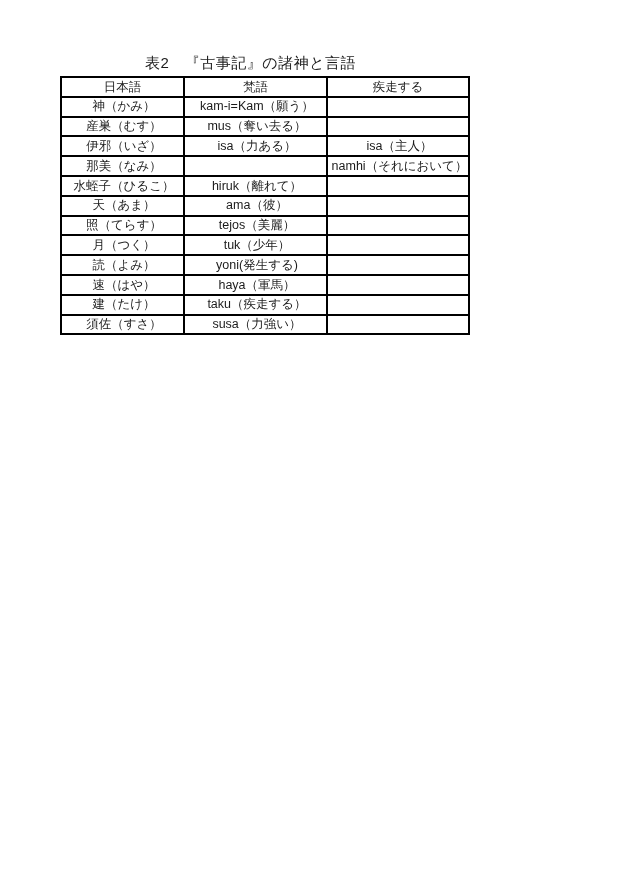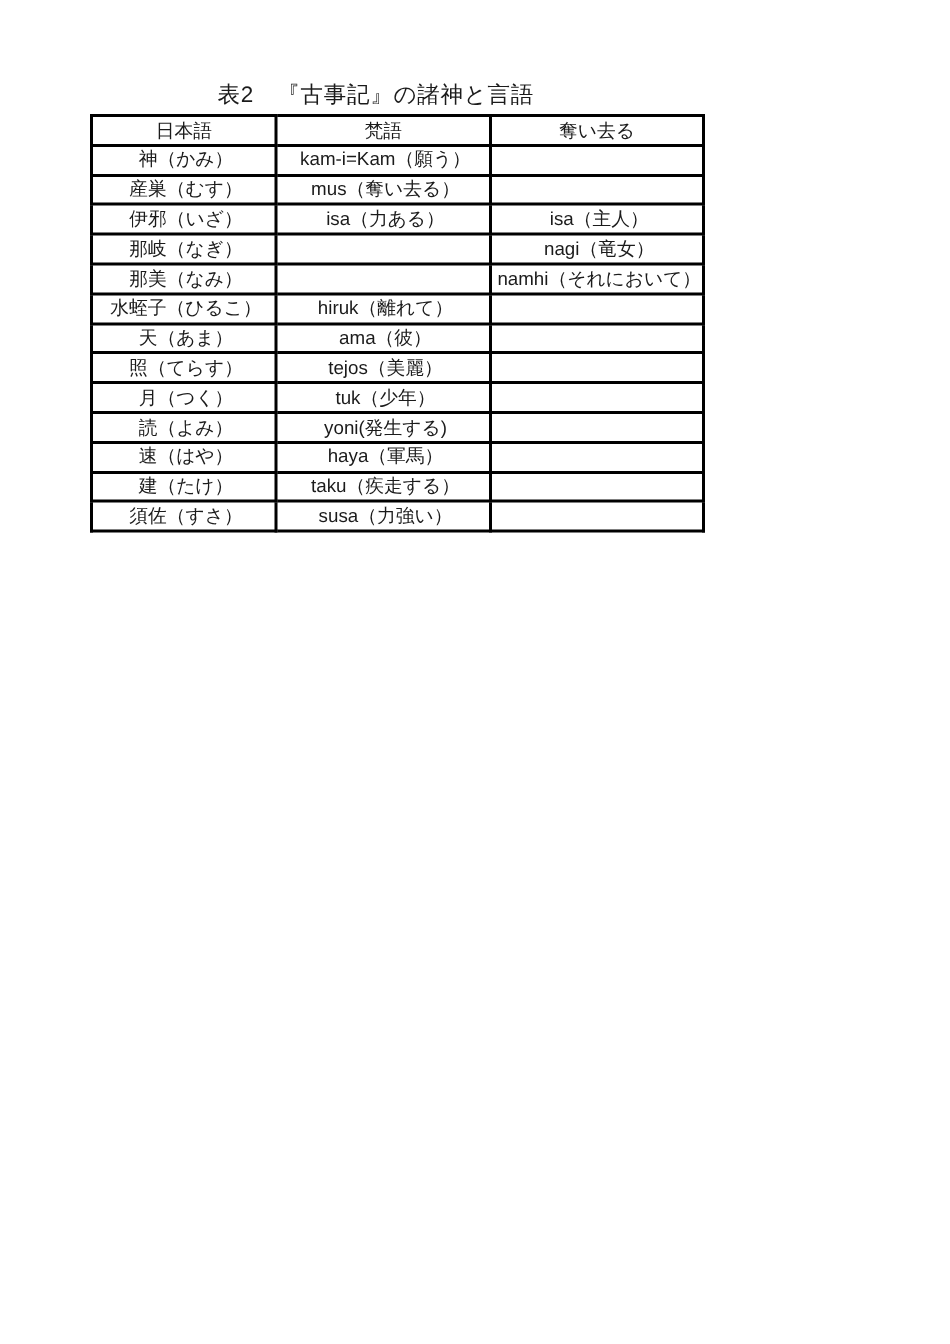--- a/index.html
+++ b/index.html
@@ -66,43 +66,38 @@
   <table class="kojiki">
     <colgroup>
       <col class="c1">
         <col class="c2">
         <col class="c3">
     </colgroup>
     <thead>
       <tr>
         <th>日本語</th>
         <th>梵語</th>
-        <th>奪い去る</th>
+        <th>疾走する</th>
       </tr>
     </thead>
     <tbody>
       <tr>
         <td>神（かみ）</td>
         <td>kam-i=Kam（願う）</td>
         <td></td>
       </tr>
       <tr>
         <td>産巣（むす）</td>
         <td>mus（奪い去る）</td>
         <td></td>
       </tr>
       <tr>
         <td>伊邪（いざ）</td>
         <td>isa（力ある）</td>
         <td>isa（主人）</td>
-      </tr>
-      <tr>
-        <td>那岐（なぎ）</td>
-        <td></td>
-        <td>nagi（竜女）</td>
       </tr>
       <tr>
         <td>那美（なみ）</td>
         <td></td>
         <td>namhi（それにおいて）</td>
       </tr>
       <tr>
         <td>水蛭子（ひるこ）</td>
         <td>hiruk（離れて）</td>
         <td></td>

